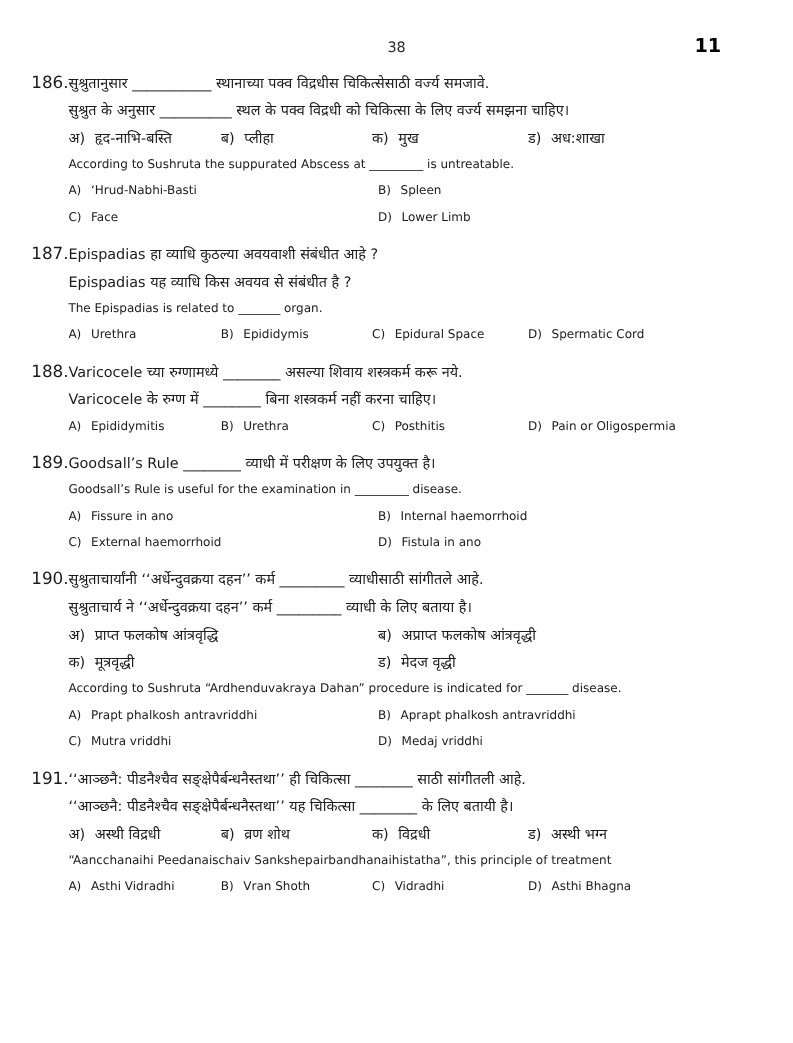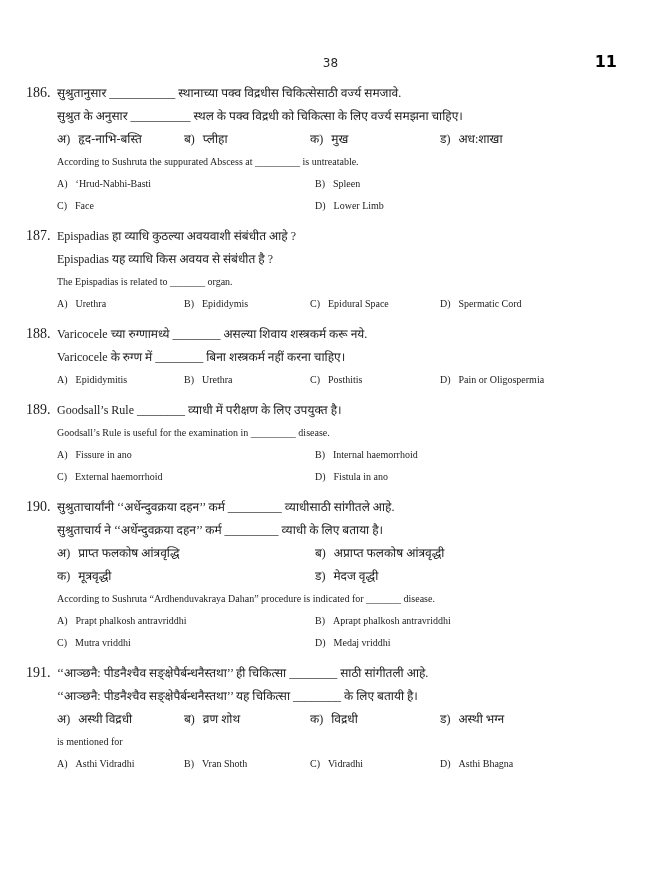--- a/index.html
+++ b/index.html
@@ -5,30 +5,30 @@
   html,body{margin:0;padding:0;background:#ffffff;}
   .page{
     position:relative;
     width:661px;height:869px;
     background:#ffffff;
     color:#1b1b1b;
     font-family:"DejaVu Sans","Liberation Sans",sans-serif;
     overflow:hidden;
     box-sizing:border-box;
   }
-  .header{position:relative;height:56px;margin-top:24px;}
+  .header{position:relative;height:56px;}
   .pnum-center{
     position:absolute;left:0;right:0;top:32px;
     text-align:center;font-size:12px;color:#2a2a2a;
   }
   .pnum-right{
-    position:absolute;right:44px;top:28px;
+    position:absolute;right:60px;top:28px;
     font-size:16px;font-weight:bold;color:#000;
   }
-  .questions{padding:2px 26px 0 26px;font-family:Liberation Serif, serif;}
+  .questions{padding:2px 26px 0 26px;}
   .q{display:flex;margin-bottom:8px;}
   .qnum{
     flex:none;width:31px;
     font-size:14px;padding:3px 0;
   }
   .qbody{flex:1;min-width:0;}
   .line{padding:3px 0;}
   .line.dev{font-size:12px;line-height:17px;}
   .line.en{font-size:10px;line-height:16px;}
   .opts{display:grid;column-gap:0;}
@@ -235,21 +235,21 @@
             </div>
             <div class="opt">
               <span class="olabel">क)</span>
               <span class="otext">विद्रधी</span>
             </div>
             <div class="opt">
               <span class="olabel">ड)</span>
               <span class="otext">अस्थी भग्न</span>
             </div>
           </div>
-          <div class="line en">is mentioned for</div>
+          <div class="line en">“Aancchanaihi Peedanaischaiv Sankshepairbandhanaihistatha”, this principle of treatment</div>
           <div class="line opts cols4 en">
             <div class="opt">
               <span class="olabel">A)</span>
               <span class="otext">Asthi Vidradhi</span>
             </div>
             <div class="opt">
               <span class="olabel">B)</span>
               <span class="otext">Vran Shoth</span>
             </div>
             <div class="opt">

